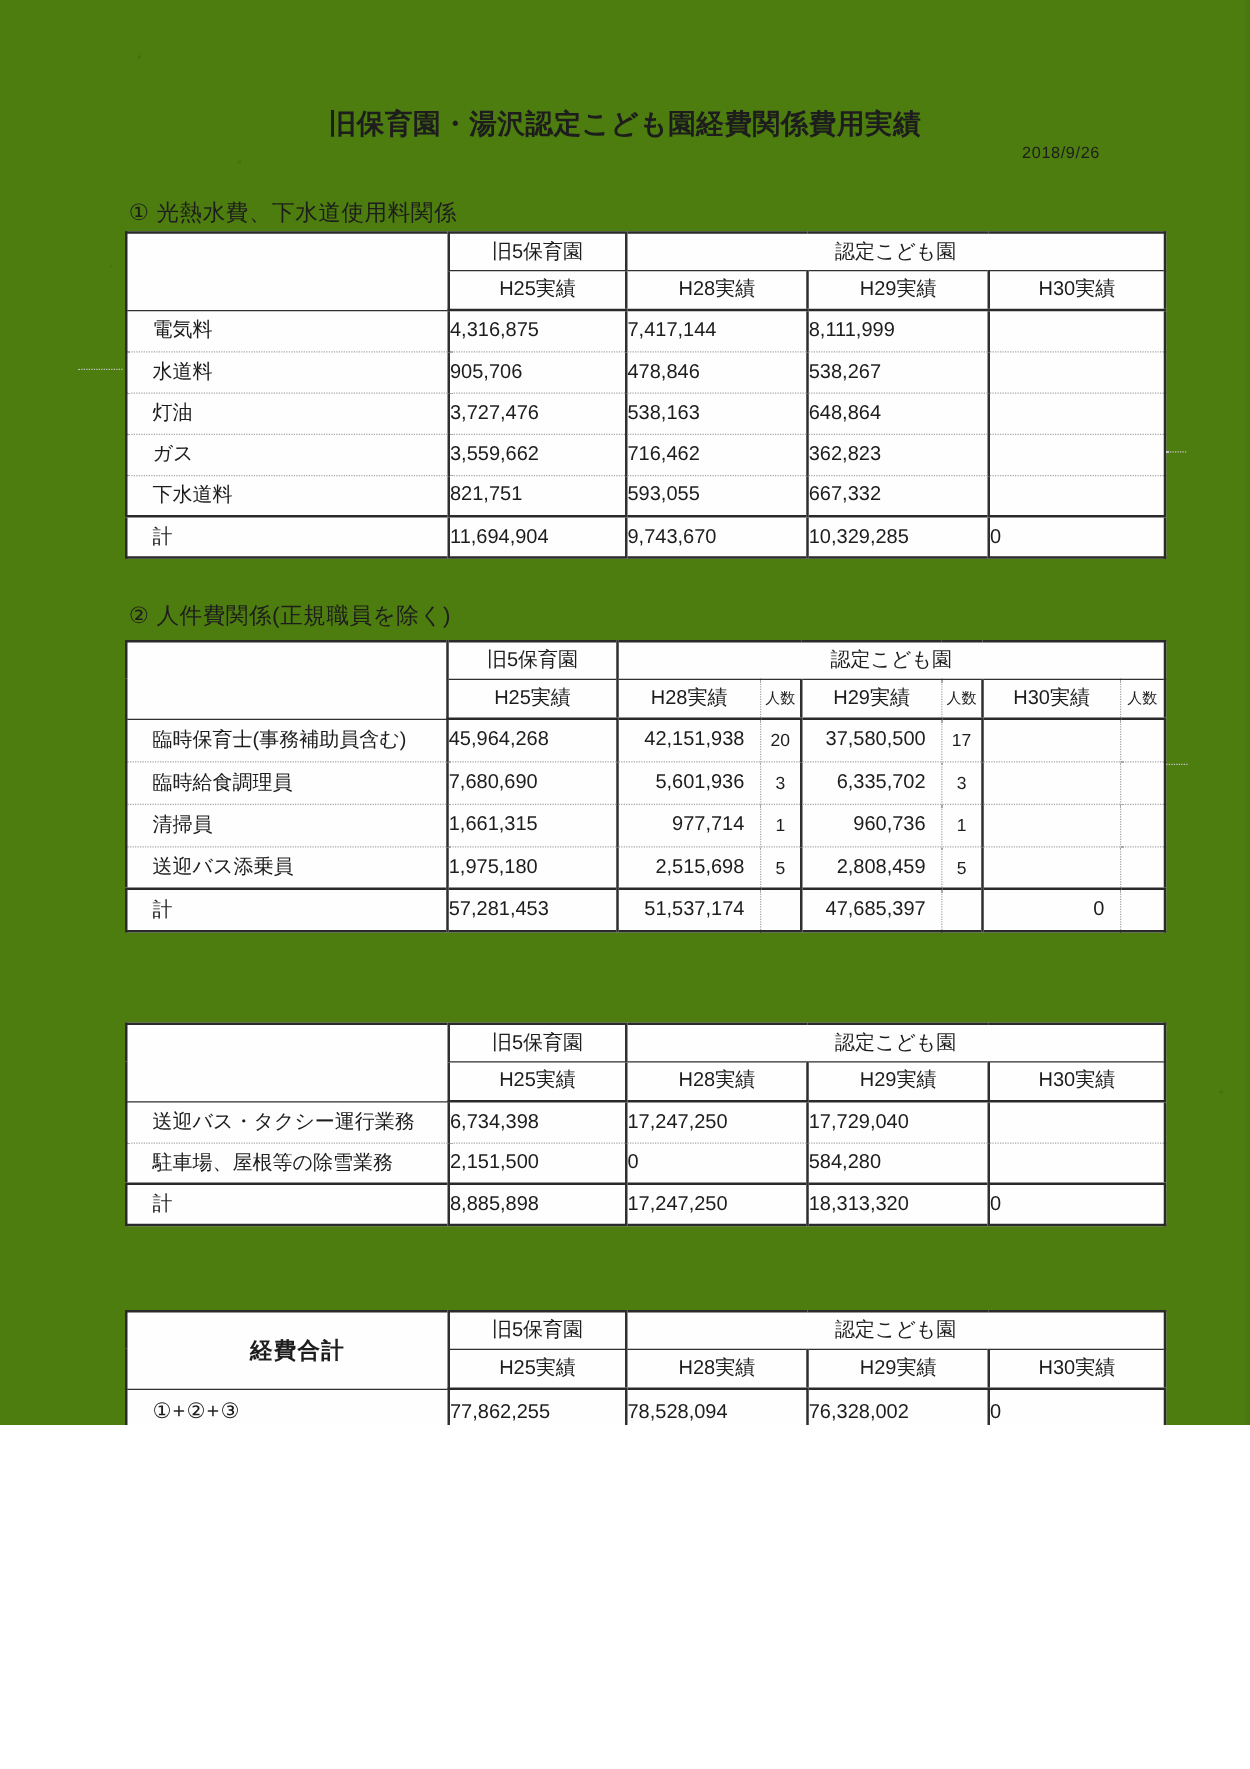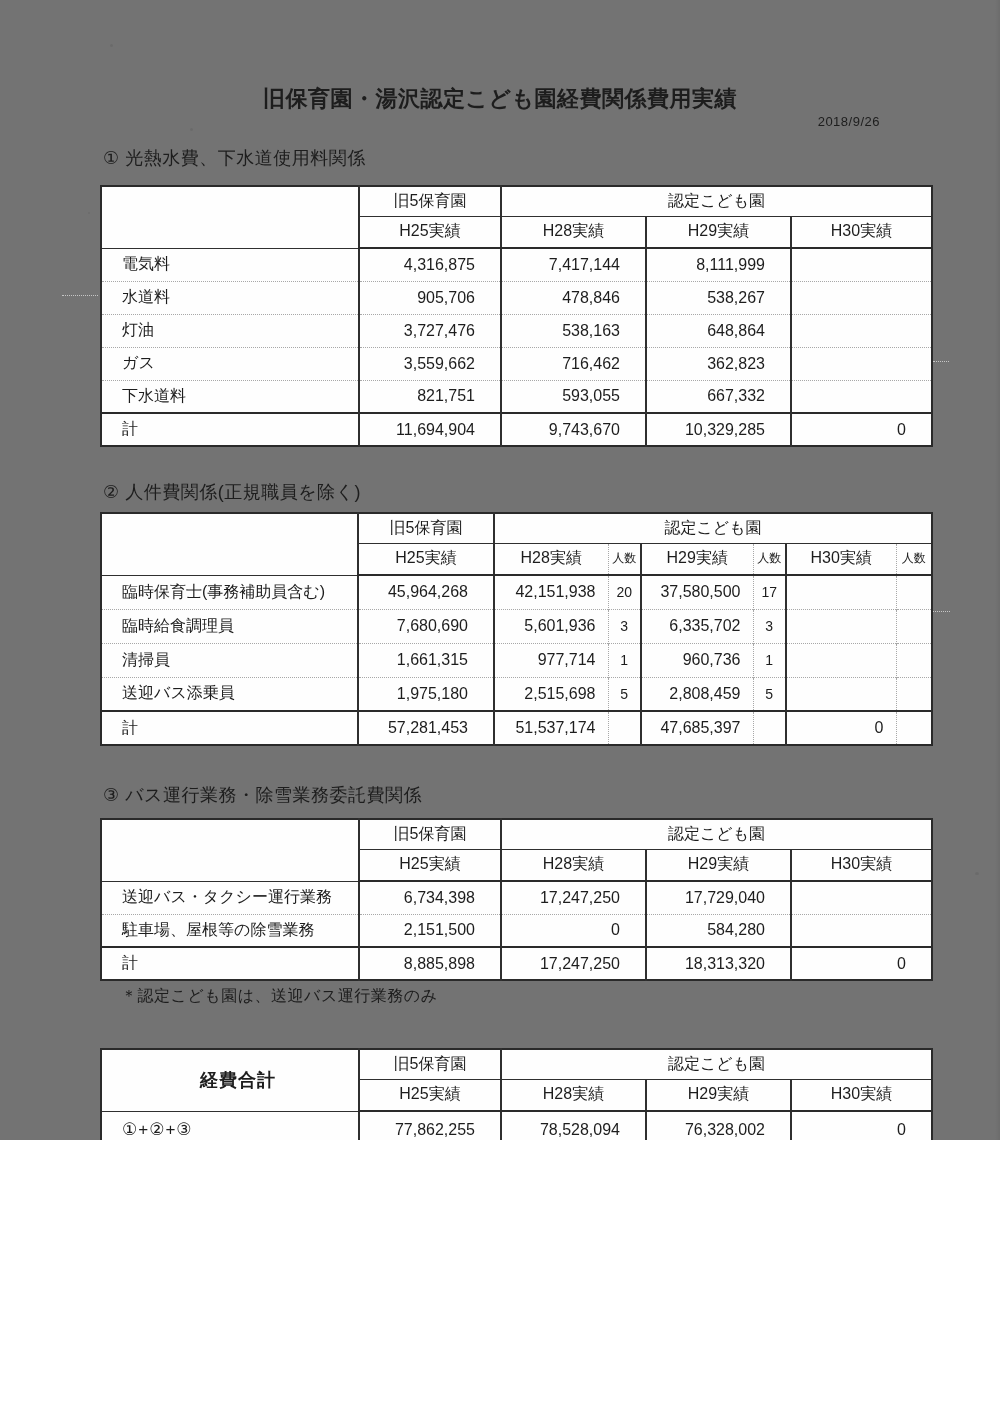--- a/index.html
+++ b/index.html
@@ -1,33 +1,33 @@
 <!DOCTYPE html>
 <html><head>
 <meta charset="utf-8">
 <style>
   * { margin:0; padding:0; box-sizing:border-box; }
   html,body { background:#ffffff; }
   .page {
     position:relative; width:1000px; height:1140px; margin:0 auto;
-    background:#737373; color:#1d1d1d; overflow:hidden;
+    background:#4d7c0f; color:#1d1d1d; overflow:hidden;
     font-family:"Liberation Sans","DejaVu Sans",sans-serif;
   }
   .page::after { 
     content:""; position:absolute; top:0; right:0; width:5px; height:100%;
     background:linear-gradient(to right, rgba(0,0,0,0), rgba(0,0,0,0.06));
     pointer-events:none;
   }
   .doc-title {
     position:absolute; top:84px; left:0; width:100%;
     text-align:center; font-size:22px; font-weight:600; letter-spacing:0.5px;
   }
   .doc-date { position:absolute; top:114px; right:120px; font-size:13px; letter-spacing:0.5px; }
   .sec-heading { position:absolute; left:103px; font-size:18px; letter-spacing:0.5px; font-weight:500; }
-  .sec-1 { top:146px; }
+  .sec-1 { top:158px; }
   .sec-2 { top:480px; }
   .sec-3 { top:783px; }
   .footnote { position:absolute; left:121px; top:986px; font-size:16px; letter-spacing:0.5px; }
 
   .tbl-host { position:absolute; left:100px; }
   .host-0 { top:185px; }
   .host-1 { top:512px; }
   .host-2 { top:818px; }
   .host-3 { top:1048px; }
 
@@ -38,21 +38,21 @@
   th.corner { border-bottom:2px solid #2a2a2a; }
   th.big { font-size:18px; font-weight:600; text-align:left; padding-left:16px; letter-spacing:1px; }
   th.sol, td.sol { border-left:2px solid #2f2f2f; }
   th.dash, td.dash { border-left:1px dotted #a8a8a8; }
   th.cnt-h { font-size:12px; color:#222; }
 
   tbody td { height:33px; }
   tbody tr + tr td { border-top:1px dotted #a8a8a8; }
   tbody tr.total td { border-top:2px solid #2a2a2a; }
   td.lbl { text-align:left; padding-left:20px; }
-  td.num { text-align:right; padding-right:25px; }
+  td.num { text-align:left; padding-right:25px; }
   td.num2 { text-align:right; padding-right:12px; }
   td.cnt { text-align:center; font-size:14px; }
 
   
   .host-0 col:nth-child(1), .host-2 col:nth-child(1), .host-3 col:nth-child(1) { width:258px; }
   .host-0 col:nth-child(2), .host-2 col:nth-child(2), .host-3 col:nth-child(2) { width:142px; }
   .host-0 col:nth-child(3), .host-2 col:nth-child(3), .host-3 col:nth-child(3) { width:145px; }
   .host-0 col:nth-child(4), .host-2 col:nth-child(4), .host-3 col:nth-child(4) { width:145px; }
   .host-0 col:nth-child(5), .host-2 col:nth-child(5), .host-3 col:nth-child(5) { width:141px; }
   .host-1 col:nth-child(1) { width:257px; }
@@ -226,21 +226,20 @@
             <td class="cnt dash"></td>
             <td class="num2 sol">47,685,397</td>
             <td class="cnt dash"></td>
             <td class="num2 sol">0</td>
             <td class="cnt dash"></td>
           </tr>
         </tbody>
       </table>
     </div>
 
-  <div class="sec-heading sec-3">③ バス運行業務・除雪業務委託費関係</div>
   <div class="tbl-host host-2">
       <table>
         <colgroup>
           <col>
           <col>
           <col>
           <col>
           <col>
         </colgroup>
         <thead>
@@ -275,21 +274,20 @@
             <td class="lbl">計</td>
             <td class="num sol">8,885,898</td>
             <td class="num sol">17,247,250</td>
             <td class="num sol">18,313,320</td>
             <td class="num sol">0</td>
           </tr>
         </tbody>
       </table>
     </div>
 
-  <div class="footnote">＊認定こども園は、送迎バス運行業務のみ</div>
 
   <div class="tbl-host host-3">
       <table>
         <colgroup>
           <col>
           <col>
           <col>
           <col>
           <col>
         </colgroup>

